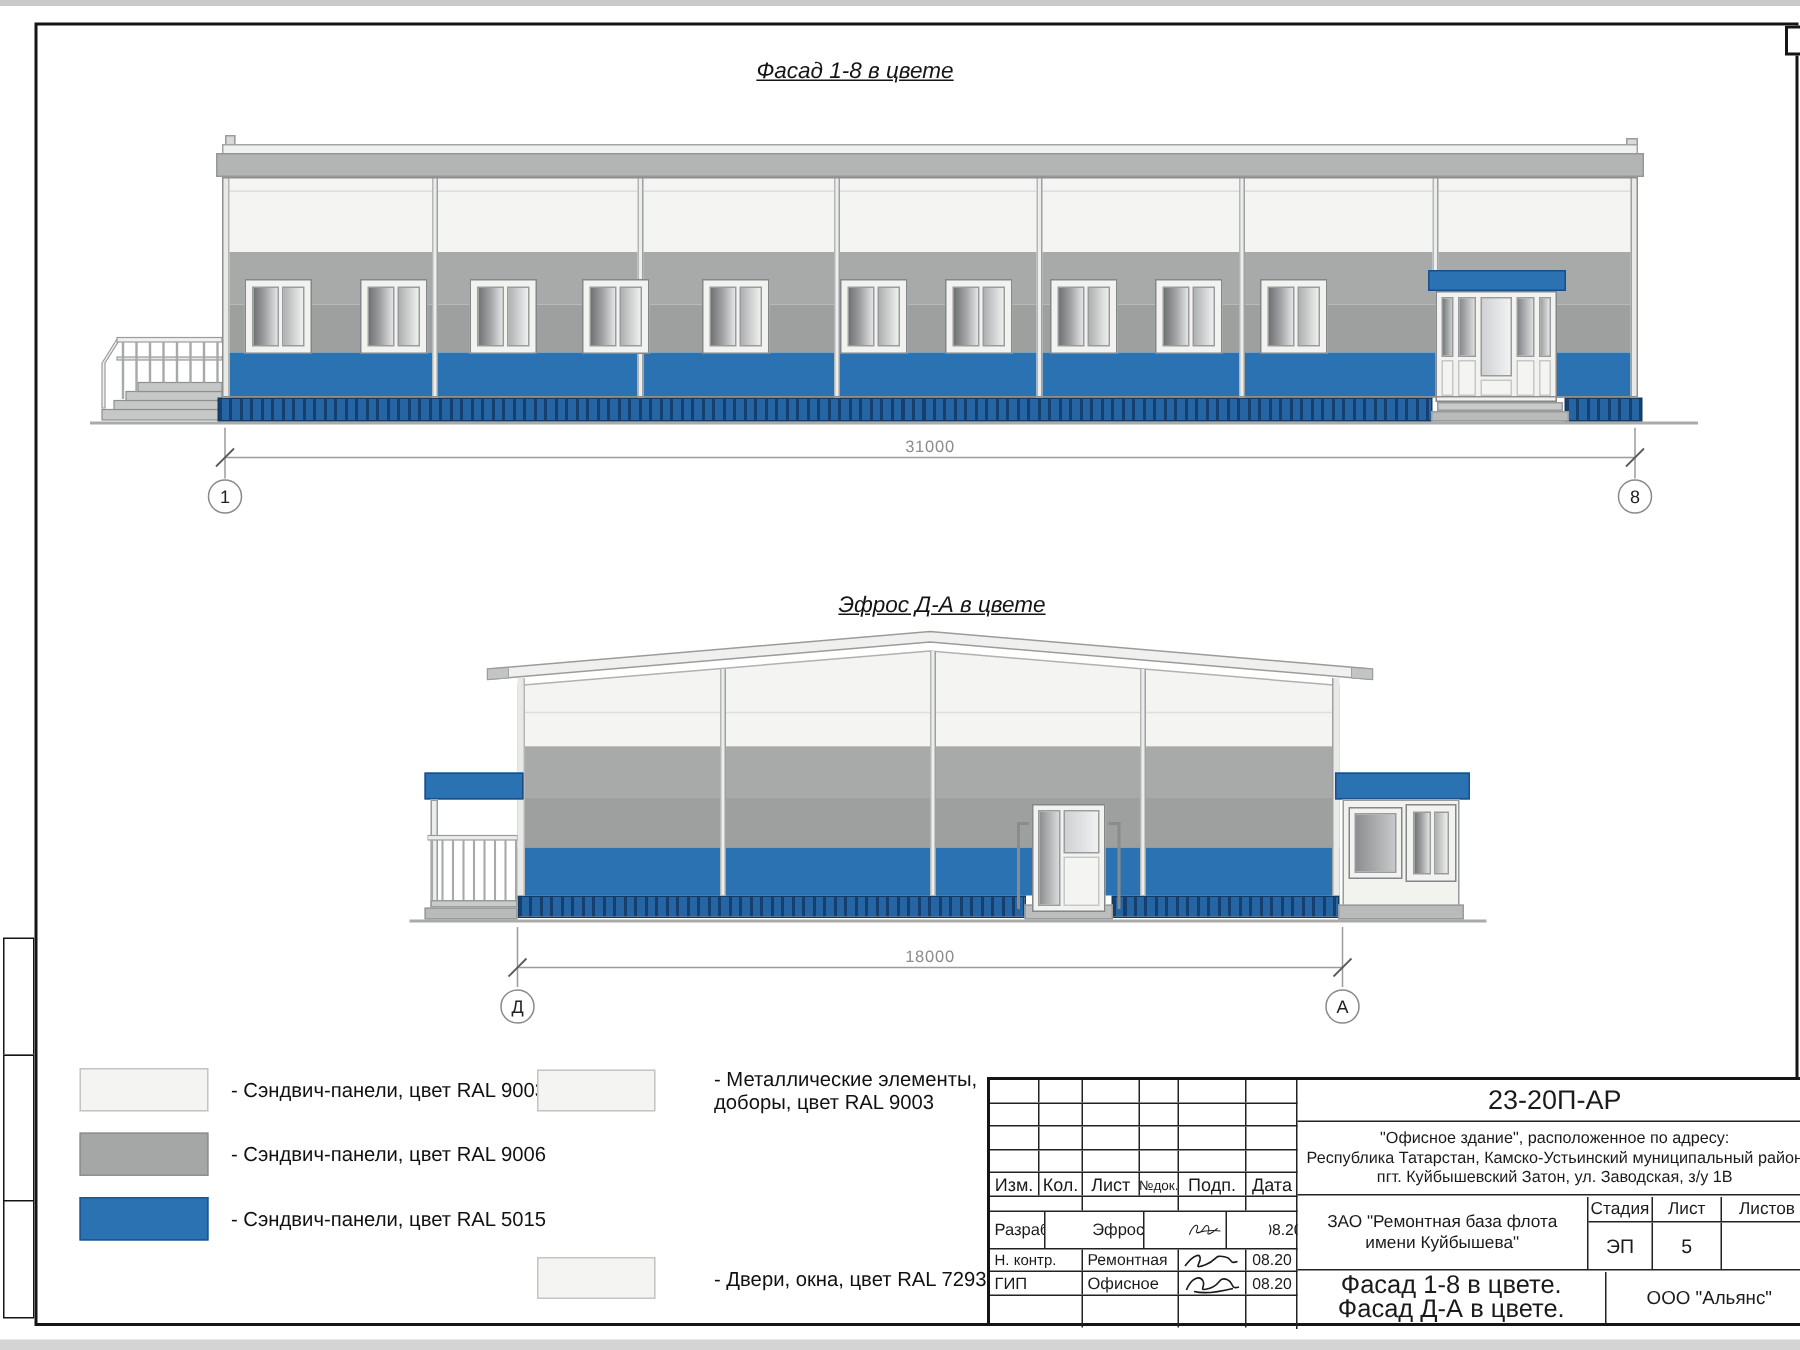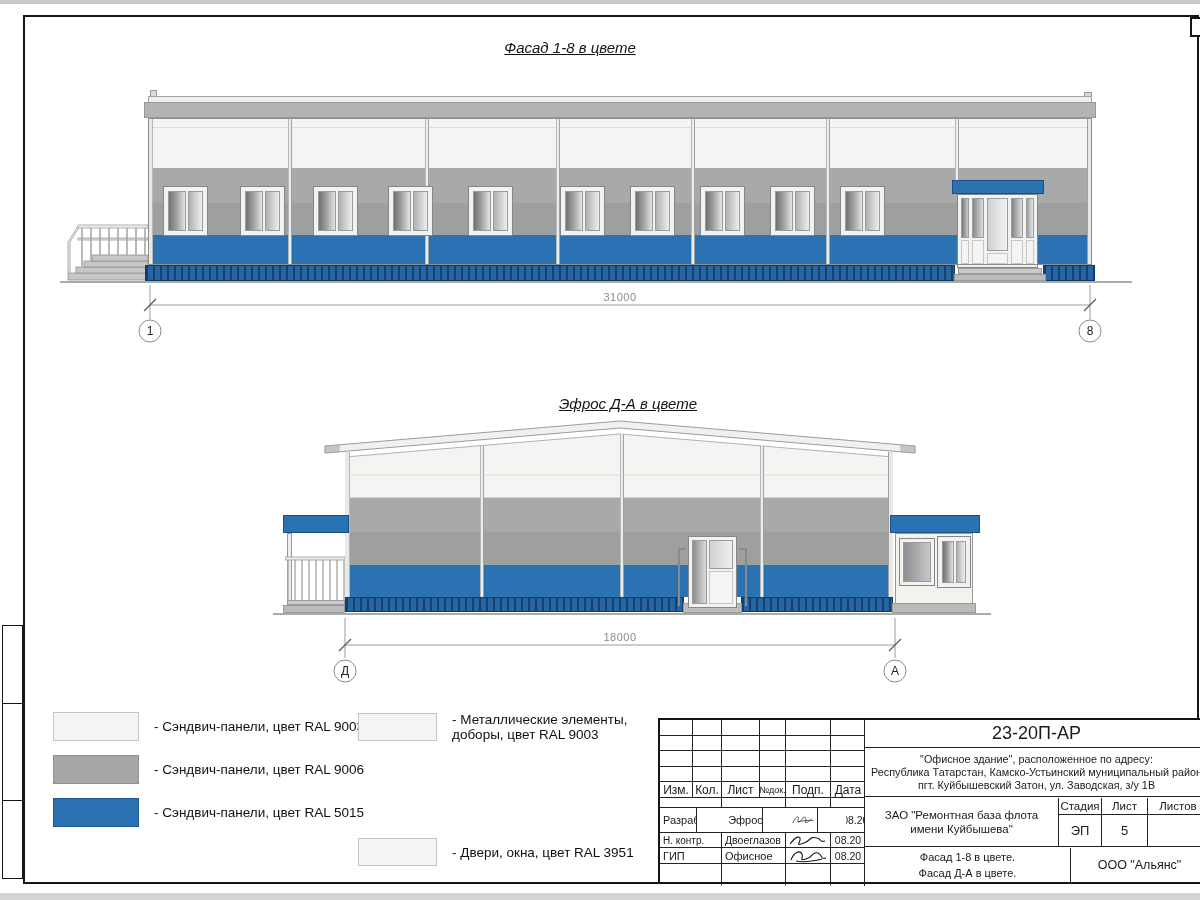--- a/index.html
+++ b/index.html
@@ -33,21 +33,21 @@
   
   .lg-row{position:absolute;display:flex;align-items:center;gap:15px;}
   .lg-sw{width:86px;height:29px;box-sizing:border-box;flex:0 0 auto;}
   .sw-white{background:#f4f5f2;border:1px solid #c3c5c2;}
   .sw-gray{background:#a5a7a6;border:1px solid #8e908f;}
   .sw-blue{background:#2a72b2;border:1px solid #1d5590;}
   .sw-corrleg{background:repeating-linear-gradient(90deg,#17497c 0 2.5px,#2a72b2 2.5px 8px);border:1px solid #17497c;}
   .lg-label{font-size:13.5px;line-height:15px;color:#111;}
   .lgL .lg-label{width:225px;}
   .lgR .lg-sw{width:79px;height:28px;}
-  .lgR .lg-label{width:212px;}
+  .lgR .lg-label{width:212px;margin-left:24px;}
   
   .tb{left:658px;top:718px;width:548px;height:166px;border:2px solid #151515;box-sizing:border-box;background:#fff;}
   .tb *{box-sizing:border-box;}
   .tb-row{display:flex;width:205px;border-bottom:1px solid #222;}
   .tb-cell{border-right:1px solid #222;overflow:hidden;display:flex;align-items:center;justify-content:center;font-size:12px;}
   .tb-cell.lbl{justify-content:flex-start;padding-left:3px;font-size:11px;}
   .tb-left{position:absolute;left:0;top:0;width:205px;height:166px;border-right:1px solid #222;}
   .tb-right{position:absolute;left:205px;top:0;width:343px;height:162px;}
   .tbr-row{position:absolute;left:0;width:100%;display:flex;align-items:center;justify-content:center;text-align:center;}
   .sig{display:block;}
@@ -309,21 +309,21 @@
   <div class="lg-row lgL" style="left:13px;top:93px;">
     <span class="lg-sw sw-blue"></span>
     <span class="lg-label">- Сэндвич-панели, цвет RAL 5015</span>
   </div>
   <div class="lg-row lgR" style="left:318px;top:7px;">
     <span class="lg-sw sw-white"></span>
     <span class="lg-label">- Металлические элементы, доборы, цвет RAL 9003</span>
   </div>
   <div class="lg-row lgR" style="left:318px;top:133px;">
     <span class="lg-sw sw-white"></span>
-    <span class="lg-label">- Двери, окна, цвет RAL 3951</span>
+    <span class="lg-label">- Двери, окна, цвет RAL 7293</span>
   </div>
 </div>
 
 <div class="abs tb">
 
   <div class="tb-left">
     <div class="tb-row" style="height:16px;">
         <span class="tb-cell" style="width:33px;"></span>
         <span class="tb-cell" style="width:29px;"></span>
         <span class="tb-cell" style="width:38px;"></span>
@@ -374,21 +374,21 @@
       <span class="tb-cell lbl" style="width:64px;">Эфрос</span>
       <span class="tb-cell" style="width:45px;">
         <svg class="sig" width="40" height="20" viewBox="0 0 40 20">
             <path d="M3,15 C8,2 14,3 11,10 C9,15 15,14 19,7 C22,3 25,6 23,12 C21,17 28,13 33,8 M11,13 C18,11 27,10 36,11" stroke="#1a1a1a" stroke-width="1.1" fill="none"></path>
           </svg>
       </span>
       <span class="tb-cell" style="width:34px;font-size:10.5px;border-right:none;">08.20</span>
     </div>
     <div class="tb-row" style="height:15px;">
       <span class="tb-cell lbl" style="width:62px;font-size:10px;">Н. контр.</span>
-      <span class="tb-cell lbl" style="width:64px;font-size:10.5px;">Двоеглазов</span>
+      <span class="tb-cell lbl" style="width:64px;font-size:10.5px;">Ремонтная</span>
       <span class="tb-cell" style="width:45px;">
         <svg class="sig" width="40" height="13" viewBox="0 0 40 13">
             <path d="M2,10 C8,2 13,1 12,6 C11,10 8,12 16,9 C24,6 21,2 29,4 C34,5 31,9 37,7" stroke="#1a1a1a" stroke-width="1.1" fill="none"></path>
           </svg>
       </span>
       <span class="tb-cell" style="width:34px;font-size:10.5px;border-right:none;">08.20</span>
     </div>
     <div class="tb-row" style="height:16px;">
       <span class="tb-cell lbl" style="width:62px;">ГИП</span>
       <span class="tb-cell lbl" style="width:64px;">Офисное</span>
@@ -426,20 +426,20 @@
           <span class="tb-cell" style="width:60px;font-size:11.5px;border-right:none;">Листов</span>
         </span>
         <span style="display:flex;flex:1;">
           <span class="tb-cell" style="width:43px;font-size:13px;">ЭП</span>
           <span class="tb-cell" style="width:46px;font-size:13px;">5</span>
           <span class="tb-cell" style="width:60px;border-right:none;"></span>
         </span>
       </span>
     </div>
     <div class="tbr-row" style="top:128px;height:34px;justify-content:flex-start;">
-      <span style="width:206px;height:100%;border-right:1px solid #222;display:flex;flex-direction:column;align-items:center;justify-content:center;font-size:11px;line-height:16px;">
+      <span style="width:206px;height:100%;border-right:1px solid #222;display:flex;flex-direction:column;align-items:center;justify-content:center;font-size:17px;line-height:16px;">
         <span>Фасад 1-8 в цвете.</span>
         <span>Фасад Д-А в цвете.</span>
       </span>
       <span style="flex:1;height:100%;display:flex;align-items:center;justify-content:center;font-size:12.5px;">ООО "Альянс"</span>
     </div>
   </div>
 </div>
 
 </body></html>

